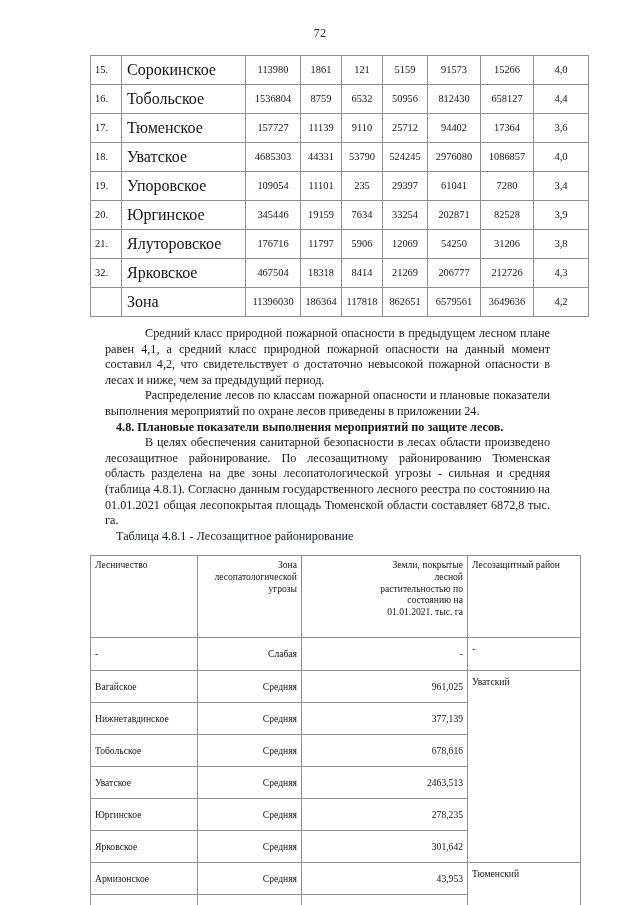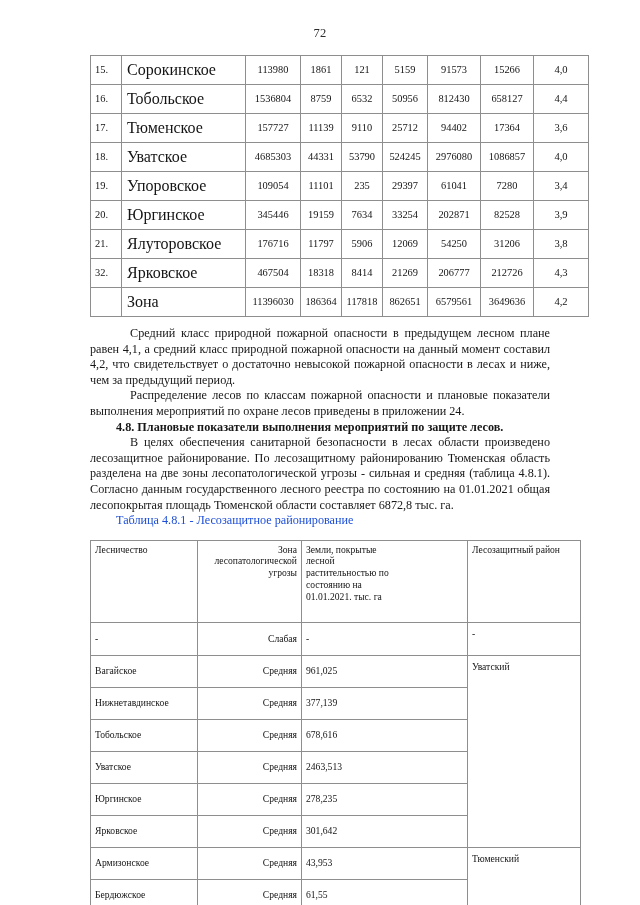--- a/index.html
+++ b/index.html
@@ -85,33 +85,33 @@
 
   
   .para {
     font-size: 12.2px;
     line-height: 15.6px;
     text-align: justify;
     text-justify: inter-word;
     margin: 0;
     color: #171717;
   }
-  .para.indent { text-indent: 40px; }
+  .para.indent { text-indent: 40px; margin-left: 15px; }
   .para.heading {
     font-weight: bold;
     text-indent: 26px;
     text-align: left;
   }
   .spacer-9 { height: 9px; }
   .caption {
     font-size: 12.2px;
     line-height: 15.6px;
     text-indent: 26px;
     margin: 0;
-    color: #1d4ed8;
+    color: #0f172a;
   }
 
   
   #table-zoning {
     width: 454px;
     margin-top: 11px;
     font-size: 9.6px;
   }
   #table-zoning td {
     border: 1px solid #8e8e8e;
@@ -121,21 +121,21 @@
     margin-left: 48px;
   }
   #table-zoning td.hd {
     text-align: center;
     vertical-align: top;
     padding-top: 3px;
     font-size: 9.6px;
   }
   #table-zoning td.z-name  { width: 98px; text-align: left; }
   #table-zoning td.z-zone  { width: 95px; text-align: right; }
-  #table-zoning td.z-area  { width: 157px; text-align: left; }
+  #table-zoning td.z-area  { width: 157px; text-align: right; }
   #table-zoning td.z-reg   { width: 104px; text-align: left; vertical-align: top; }
   #table-zoning tr.data td { height: 23px; vertical-align: middle; }
   #table-zoning tr.data td.z-reg { vertical-align: top; padding-top: 5px; }
   #table-zoning td.hd-tall { height: 74px; }
   .hd-line { display: block; }
 </style>
 </head>
 <body>
 
 <div class="page">

